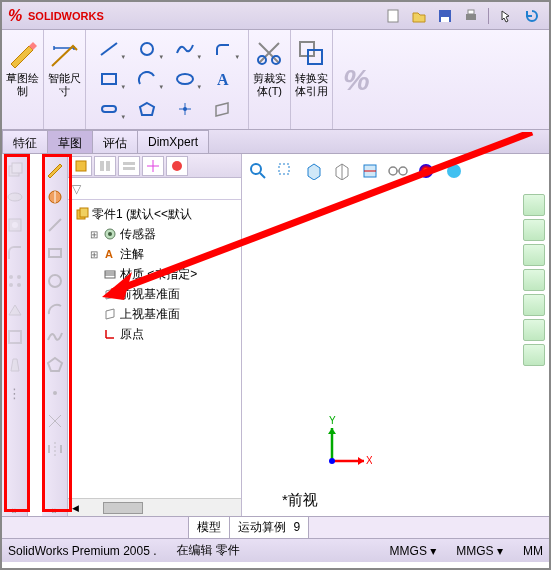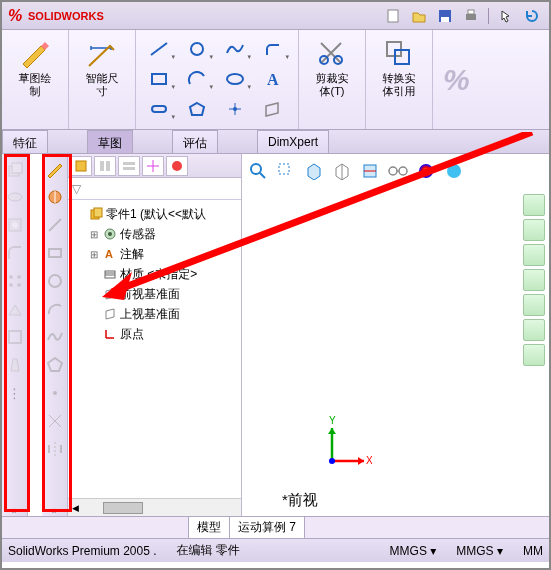--- a/index.html
+++ b/index.html
@@ -7,62 +7,62 @@
 
 .titlebar { height: 28px; background: linear-gradient(#e8e0f0, #d8d0e8); display: flex; align-items: center; padding: 0 6px; border-bottom: 1px solid #b0a8c0; }
 .logo-ds { width: 18px; height: 18px; color: #d00; font-weight: bold; font-size: 16px; font-style: italic; }
 .logo-text { font-weight: bold; color: #d00; font-size: 11px; margin-left: 2px; }
 .qat { margin-left: auto; display: flex; gap: 4px; }
 .qat-btn { width: 22px; height: 20px; border: 1px solid transparent; background: transparent; display: flex; align-items: center; justify-content: center; cursor: pointer; }
 .qat-sep { width: 1px; background: #a090b0; margin: 2px 2px; }
 
 .ribbon { height: 100px; background: linear-gradient(#f8f4ff, #ece4f8); border-bottom: 1px solid #b0a8c0; display: flex; }
 .rgroup { border-right: 1px solid #c8c0d8; padding: 4px; display: flex; flex-direction: column; }
-.rgroup.big { width: 67px; align-items: center; }
+.rgroup.big { width: 42px; align-items: center; }
 .rbtn-big { width: 42px; height: 76px; border: none; background: transparent; display: flex; flex-direction: column; align-items: center; cursor: pointer; padding-top: 4px; }
 .rbtn-big .icon { width: 32px; height: 32px; }
 .rbtn-big .lbl { font-size: 11px; line-height: 13px; margin-top: 2px; text-align: center; }
 .rgrid { display: grid; grid-template-columns: repeat(4, 36px); grid-template-rows: repeat(3, 28px); gap: 2px; padding: 2px; }
 .rbtn-sm { width: 34px; height: 26px; border: none; background: transparent; display: flex; align-items: center; justify-content: center; cursor: pointer; position: relative; }
 .rbtn-sm .dd { position: absolute; right: 1px; bottom: 1px; font-size: 7px; color: #666; }
 .rlogo { width: 48px; display: flex; align-items: center; justify-content: center; }
 
-.tabs { height: 24px; background: linear-gradient(#e8e0f4, #d8d0e8); display: flex; border-bottom: 1px solid #b0a8c0; gap: 40px; }
+.tabs { height: 24px; background: linear-gradient(#e8e0f4, #d8d0e8); display: flex; border-bottom: 1px solid #b0a8c0; }
 .tab { padding: 4px 10px; border: 1px solid #b0a8c0; border-bottom: none; margin-right: -1px; background: linear-gradient(#f0e8fc, #e0d8f0); cursor: pointer; font-size: 12px; }
 .tab.active { background: #c8b8e0; }
 
 .workspace { display: flex; height: 362px; position: relative; }
 .side-col { width: 26px; background: linear-gradient(90deg,#f0e8f8,#e0d8ec); border-right: 1px solid #c0b8d0; display: flex; flex-direction: column; align-items: center; padding-top: 4px; gap: 6px; }
 .side-btn { width: 22px; height: 22px; background: transparent; border: none; display: flex; align-items: center; justify-content: center; cursor: pointer; opacity: 0.5; }
 .side-col.dim .side-btn { opacity: 0.3; }
 .hl1 { border: 3px solid #f00; position: absolute; left: 2px; top: 0; width: 26px; height: 358px; z-index: 50; pointer-events: none; }
 .hl2 { border: 3px solid #f00; position: absolute; left: 40px; top: 0; width: 30px; height: 358px; z-index: 50; pointer-events: none; }
 
 .feature-panel { width: 174px; border-right: 1px solid #c0b8d0; background: #fff; display: flex; flex-direction: column; }
 .fp-tabs { height: 24px; background: linear-gradient(#f0e8f8,#e0d8ec); display: flex; align-items: center; gap: 2px; padding: 2px; border-bottom: 1px solid #c0b8d0; }
 .fp-tabbtn { width: 22px; height: 20px; border: 1px solid #c0b8d0; background: #fff; display: flex; align-items: center; justify-content: center; cursor: pointer; }
 .fp-filter { height: 22px; border-bottom: 1px solid #d0c8e0; display: flex; align-items: center; padding: 0 4px; }
 .fp-tree { flex: 1; overflow: auto; padding: 4px 2px; font-size: 12px; }
-.tree-row { display: flex; align-items: center; height: 20px; padding-left: 18px; cursor: pointer; white-space: nowrap; }
+.tree-row { display: flex; align-items: center; height: 20px; padding-left: 4px; cursor: pointer; white-space: nowrap; }
 .tree-row .exp { width: 12px; font-size: 10px; color: #666; }
 .tree-row .ticon { width: 16px; height: 16px; margin-right: 2px; display: flex; align-items: center; justify-content: center; }
 .indent1 { padding-left: 20px; }
 .fp-scroll { height: 18px; background: #f0f0f0; border-top: 1px solid #ccc; display: flex; align-items: center; }
 .fp-scroll .thumb { width: 40px; height: 12px; background: #ccc; border: 1px solid #999; margin-left: 20px; }
 
 .viewport { flex: 1; background: #fff; position: relative; }
 .vp-toolbar { height: 26px; position: absolute; top: 4px; left: 4px; right: 4px; display: flex; align-items: center; gap: 4px; }
 .vp-btn { width: 24px; height: 22px; border: none; background: transparent; display: flex; align-items: center; justify-content: center; cursor: pointer; }
 .right-tools { position: absolute; right: 2px; top: 40px; width: 24px; display: flex; flex-direction: column; gap: 3px; }
 .rt-btn { width: 22px; height: 22px; border: 1px solid #a0c8a0; background: linear-gradient(#e0f8e0,#c0e8c0); cursor: pointer; border-radius: 2px; }
 
 .triad { position: absolute; left: 70px; bottom: 40px; width: 60px; height: 60px; }
 .view-label { position: absolute; bottom: 6px; left: 40px; font-size: 15px; }
 
-.bottom-tabs { height: 22px; border-top: 1px solid #b0a8c0; display: flex; align-items: center; background: #f0e8f8; padding-left: 186px; }
+.bottom-tabs { height: 22px; border-top: 1px solid #b0a8c0; display: flex; align-items: center; background: #f0e8f8; padding-left: 186px; font-family: Liberation Mono, monospace; }
 .btab { padding: 2px 8px; border: 1px solid #b0a8c0; background: #fff; margin-right: -1px; cursor: pointer; font-size: 12px; }
 
 .statusbar { height: 24px; background: linear-gradient(#e8e0f4,#d8d0e8); border-top: 1px solid #b0a8c0; display: flex; align-items: center; padding: 0 6px; font-size: 12px; gap: 20px; }
 .statusbar .sp { flex: 1; }
 
 .arrow-annot { position: absolute; left: 100px; top: 130px; width: 440px; height: 180px; z-index: 60; pointer-events: none; }
 
 svg { display: block; }
 </style>
 </head>
@@ -550,21 +550,21 @@
   </div>
 </div>
 
 <svg class="arrow-annot">
   <line x1="430" y1="0" x2="10" y2="160" stroke="#f00" stroke-width="7"></line>
   <polygon points="0,165 30,140 22,168" fill="#f00"></polygon>
 </svg>
 
 <div class="bottom-tabs">
   <div class="btab">模型</div>
-  <div class="btab">运动算例 7</div>
+  <div class="btab">运动算例 9</div>
 </div>
 
 <div class="statusbar">
   <span>SolidWorks Premium 2005 .</span>
   <span>在编辑 零件</span>
   <span class="sp"></span>
   <span><span>MMGS</span> ▾</span>
   <span><span>MMGS</span> ▾</span>
   <span>MM</span>
 </div>

